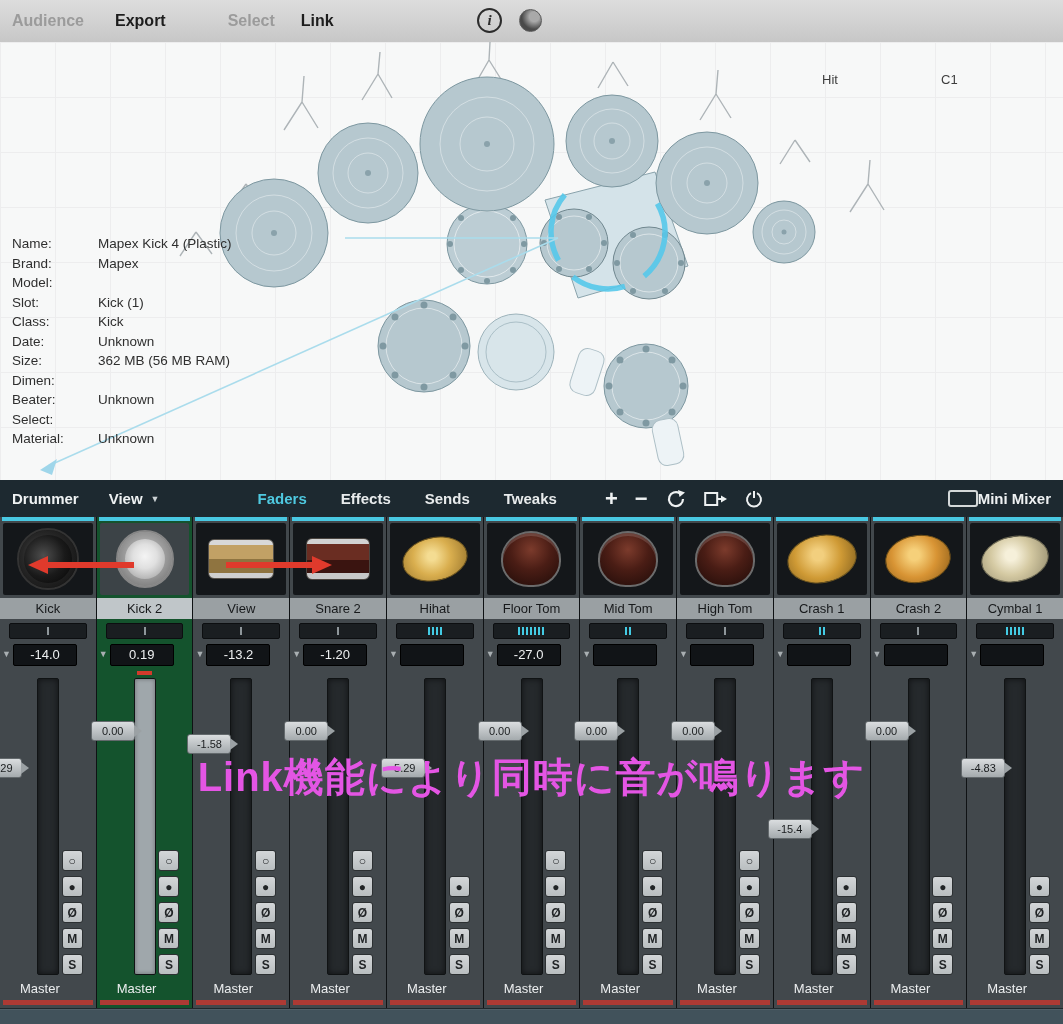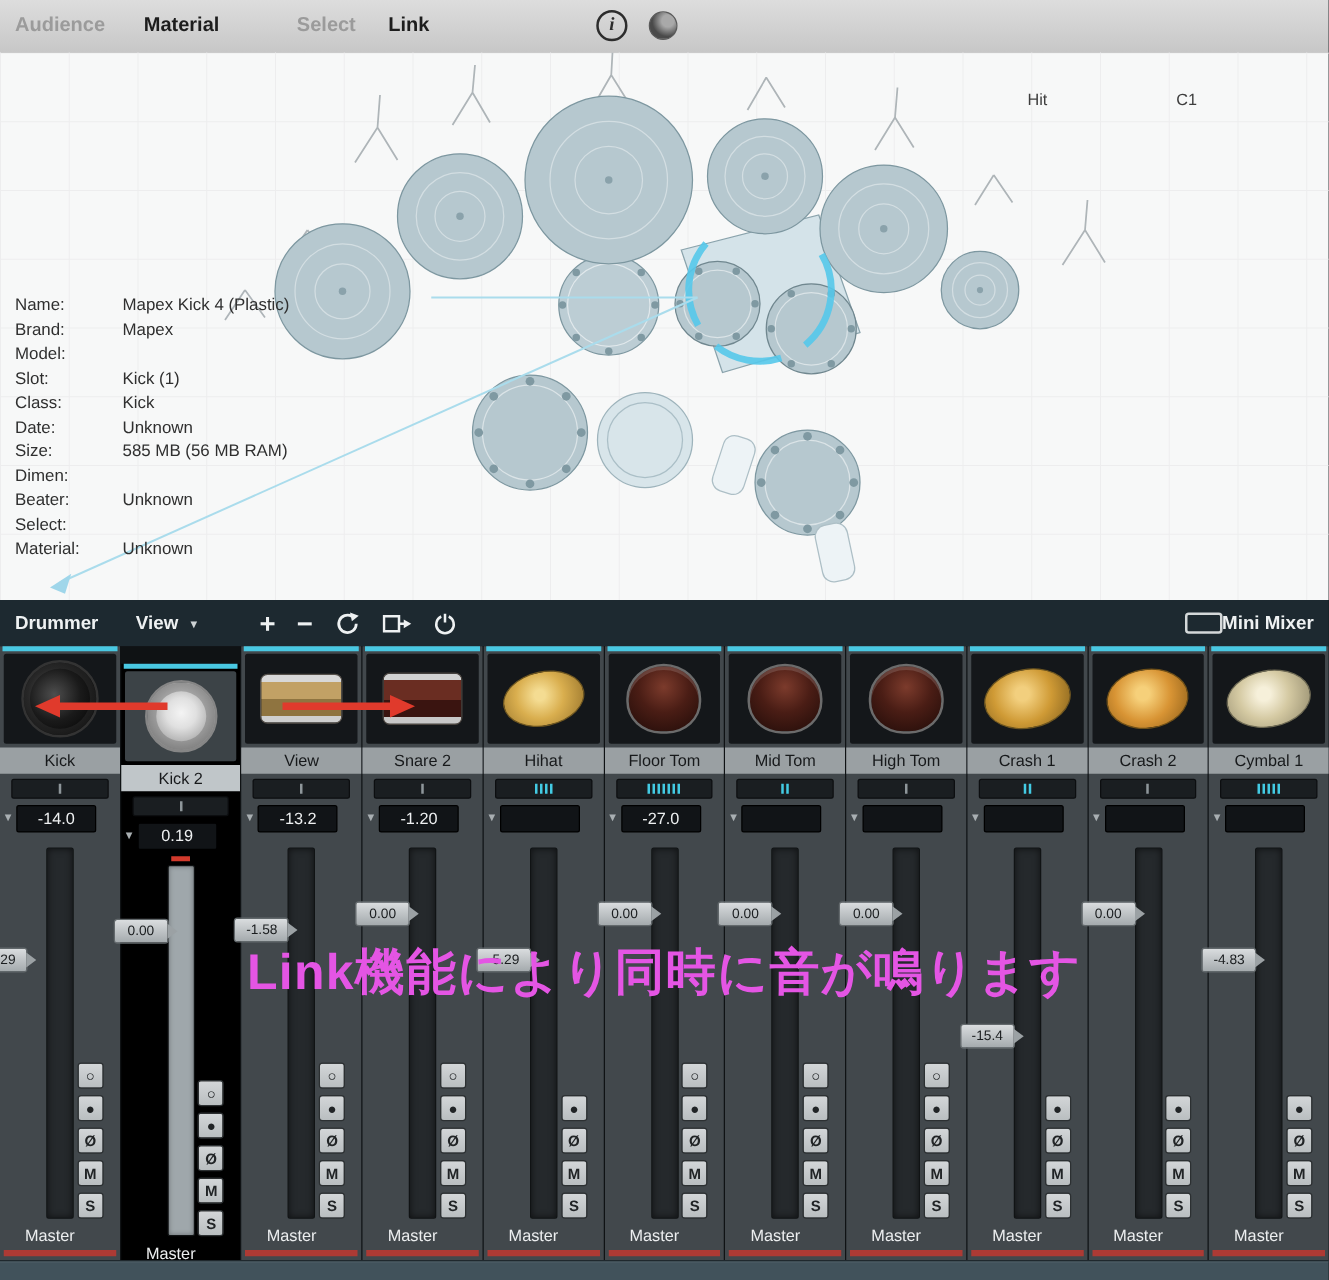--- a/index.html
+++ b/index.html
@@ -45,21 +45,21 @@
   .mh-tab.active{color:#4fc9e0;}
   .mh-icons{display:flex;align-items:center;gap:17px;margin-left:48px;}
   .mh-plus,.mh-minus{font-size:22px;font-weight:bold;line-height:20px;}
   .mh-right{margin-left:auto;display:flex;align-items:center;}
   .mm-box{width:26px;height:13px;border:2px solid #d4d8d9;border-radius:3px;}
   .mm-label{font-size:15px;font-weight:bold;}
   
   .strip{position:absolute;top:517px;left:0;width:1063px;height:491px;background:#0f1214;
     display:grid;grid-template-columns:repeat(11,1fr);gap:1px;}
   .channel{position:relative;background:#42484c;}
-  .channel.selected{background:#000000;margin-top:14px;}
+  .channel.selected{background:#14532d;}
   .chan-accent{position:absolute;top:0;left:2px;right:2px;height:4px;background:var(--accent-cyan);}
   .thumb-box{position:absolute;top:6px;left:3px;right:3px;height:72px;background:#14171a;border-radius:2px;
     display:flex;align-items:center;justify-content:center;overflow:hidden;}
   .channel.selected .thumb-box{background:#3c4347;}
   .chan-name{position:absolute;top:81px;left:0;right:0;height:21px;background:#9aa0a3;color:#17191b;
     font-size:13px;line-height:21px;text-align:center;}
   .channel.selected .chan-name{background:#c0c6c9;}
   .meter-box{position:absolute;top:106px;left:9px;right:9px;height:14px;background:#1a1e21;
     border:1px solid #0c0e10;border-radius:2px;display:flex;align-items:center;justify-content:center;gap:2px;}
   .tick{width:2px;height:8px;}
@@ -116,21 +116,21 @@
   .caption{position:absolute;top:750px;left:0;width:100%;text-align:center;z-index:10;
     font-size:40px;font-weight:bold;color:var(--caption-magenta);letter-spacing:1px;pointer-events:none;}
   .footer{position:absolute;top:1008px;left:0;width:100%;height:16px;background:#41525b;
     border-top:1px solid #1f282d;box-shadow:inset 0 1px 0 rgba(255,255,255,0.08);box-sizing:border-box;}
 </style>
 </head>
 <body>
 
 <header class="topbar">
   <span class="tab tab-audience inactive">Audience</span>
-  <span class="tab tab-drummer active">Material</span>
+  <span class="tab tab-drummer active">Export</span>
   <span class="tab tab-select inactive">Select</span>
   <span class="tab tab-link active">Link</span>
   <span class="info-icon">i</span>
   <span class="contrast-icon"></span>
 </header>
 
 <section class="kit-view">
   <svg width="1063" height="438" viewBox="0 0 1063 438">
 
     <g stroke="#a6adb1" stroke-width="1.4" fill="none" opacity="0.9">
@@ -253,33 +253,39 @@
   </svg>
   <div class="hit-label">Hit</div>
   <div class="note-label">C1</div>
   <div class="kit-info">
       <div class="info-line"><span class="info-label">Name:</span><span class="info-value">Mapex Kick 4 (Plastic)</span></div>
       <div class="info-line"><span class="info-label">Brand:</span><span class="info-value">Mapex</span></div>
       <div class="info-line"><span class="info-label">Model:</span><span class="info-value"></span></div>
       <div class="info-line"><span class="info-label">Slot:</span><span class="info-value">Kick (1)</span></div>
       <div class="info-line"><span class="info-label">Class:</span><span class="info-value">Kick</span></div>
       <div class="info-line"><span class="info-label">Date:</span><span class="info-value">Unknown</span></div>
-      <div class="info-line"><span class="info-label">Size:</span><span class="info-value">585 MB (56 MB RAM)</span></div>
+      <div class="info-line"><span class="info-label">Size:</span><span class="info-value">362 MB (56 MB RAM)</span></div>
       <div class="info-line"><span class="info-label">Dimen:</span><span class="info-value"></span></div>
       <div class="info-line"><span class="info-label">Beater:</span><span class="info-value">Unknown</span></div>
       <div class="info-line"><span class="info-label">Select:</span><span class="info-value"></span></div>
       <div class="info-line"><span class="info-label">Material:</span><span class="info-value">Unknown</span></div>
     </div>
 </section>
 
 <div class="mixer-header">
   <span class="mh-export">Drummer</span>
   <span class="mh-view">
     <span>View</span>
     <span class="caret">▼</span>
+  </span>
+  <span class="mh-tabs">
+    <span class="mh-tab active">Faders</span>
+    <span class="mh-tab">Effects</span>
+    <span class="mh-tab">Sends</span>
+    <span class="mh-tab">Tweaks</span>
   </span>
   <span class="mh-icons">
     <span class="mh-plus">+</span>
     <span class="mh-minus">−</span>
     <svg width="22" height="20" viewBox="0 0 22 20">
       <path d="M18 10 a7 7 0 1 1 -3.5 -6" fill="none" stroke="#eef1f2" stroke-width="2.2"></path>
       <polygon points="13,1 20,3.5 14.5,8" fill="#eef1f2"></polygon>
     </svg>
     <svg width="24" height="16" viewBox="0 0 24 16">
       <rect x="1.2" y="2" width="12" height="12" fill="none" stroke="#eef1f2" stroke-width="2"></rect>

